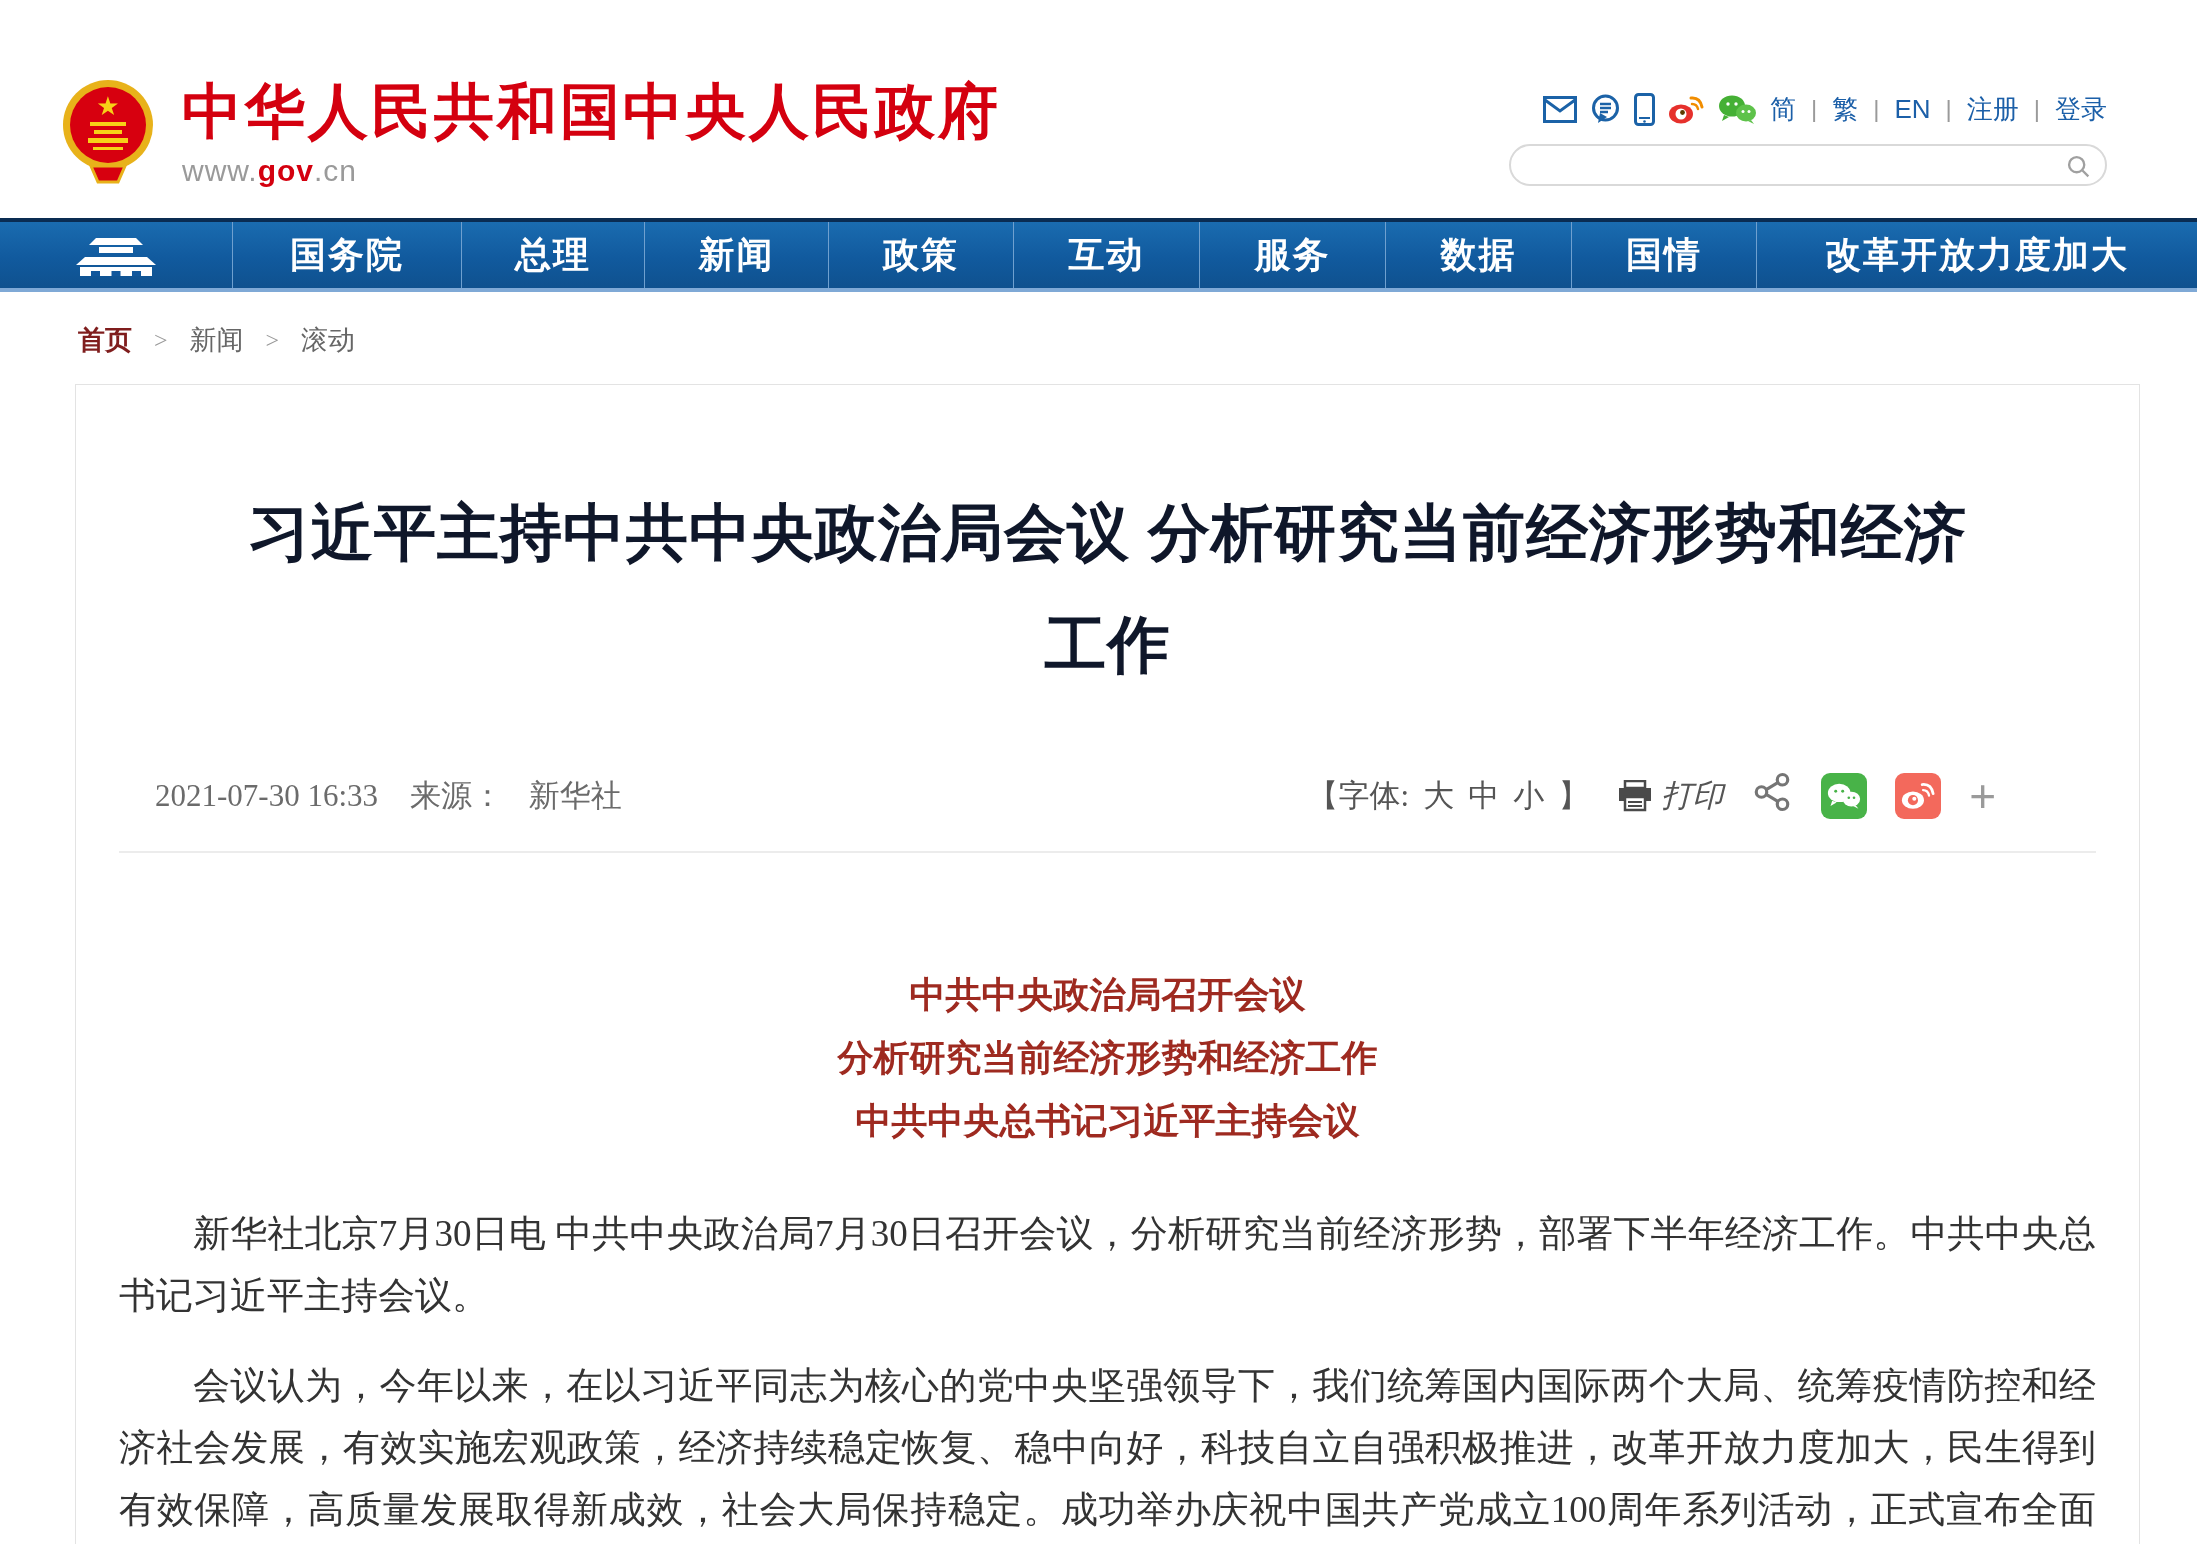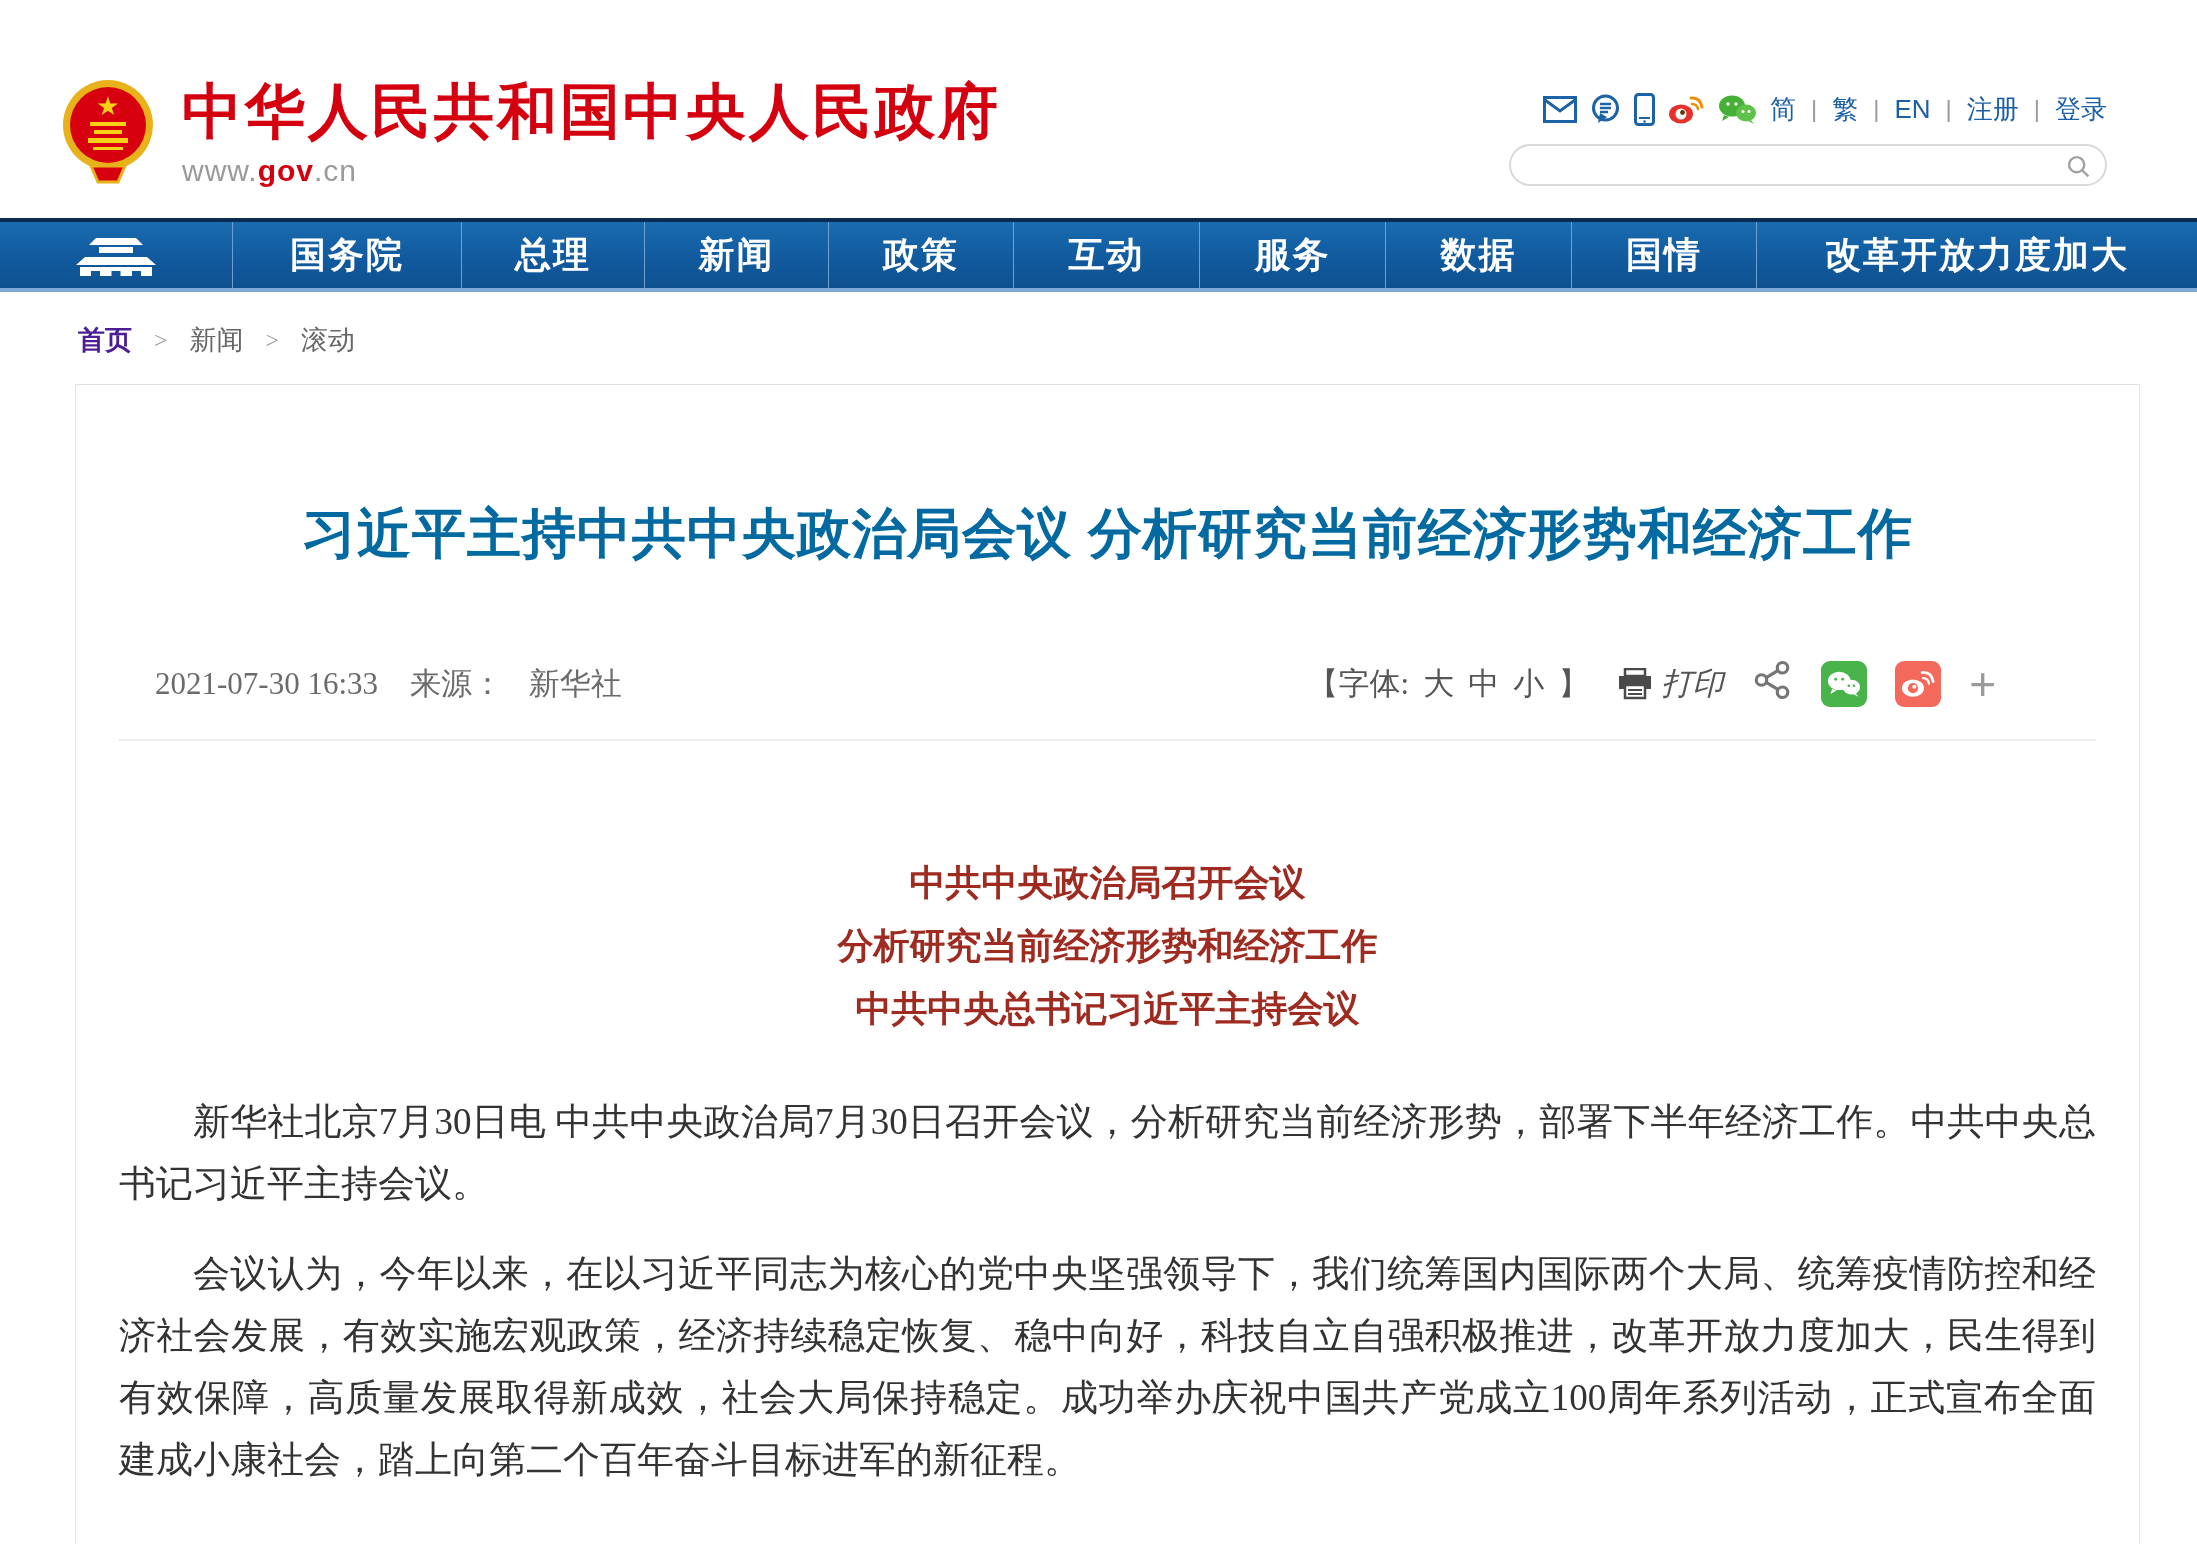--- a/index.html
+++ b/index.html
@@ -31,29 +31,29 @@
          background:linear-gradient(180deg,#1a6cb0 0%,#115a9e 55%,#0f518f 100%);
          border-top:4px solid #0a2c52; border-bottom:4px solid #7fa9d6; }
   .nav-cell { display:flex; align-items:center; justify-content:center;
               border-right:1px solid #6fa0cf; color:#fff; font-size:36px; font-weight:bold;
               letter-spacing:2px; cursor:pointer; }
   .nav-cell:last-child { border-right:none; }
 
   
   .breadcrumb { margin:30px 0 0 78px; font-family:"Liberation Serif","DejaVu Serif",serif;
                 font-size:27px; color:#666; display:flex; align-items:center; gap:22px; }
-  .breadcrumb .home { color:#4c1d95; font-weight:bold; }
+  .breadcrumb .home { color:#7f1d1d; font-weight:bold; }
   .crumb-sep { color:#999; font-size:24px; }
   .crumb-link { cursor:pointer; }
 
   
   .content-box { margin:26px 0 0 75px; width:2065px; height:1400px;
                  border:1px solid #e3e3e3; background:#fff; padding:0 43px; }
-  .article-title { margin:92px 100px 0; text-align:center; font-size:54px; line-height:112px;
-                   font-weight:bold; color:#0369a1; letter-spacing:1px; }
+  .article-title { margin:92px 100px 0; text-align:center; font-size:62px; line-height:112px;
+                   font-weight:bold; color:#0f172a; letter-spacing:1px; }
 
   .meta-row { display:flex; justify-content:space-between; align-items:center;
               margin-top:70px; padding:0 100px 0 36px;
               font-family:"Liberation Serif","DejaVu Serif",serif; font-size:31px; color:#6b6b6b; }
   .meta-left { display:flex; align-items:center; gap:32px; }
   .meta-right { display:flex; align-items:center; gap:28px; color:#555;margin-left:6px; }
   .font-sizes { display:flex; align-items:center; gap:14px; }
   .font-sizes span { cursor:pointer; }
   .print-group { display:flex; align-items:center; gap:8px; cursor:pointer;font-style:italic; }
   .share-badge { width:46px; height:46px; border-radius:9px; display:flex; align-items:center;

